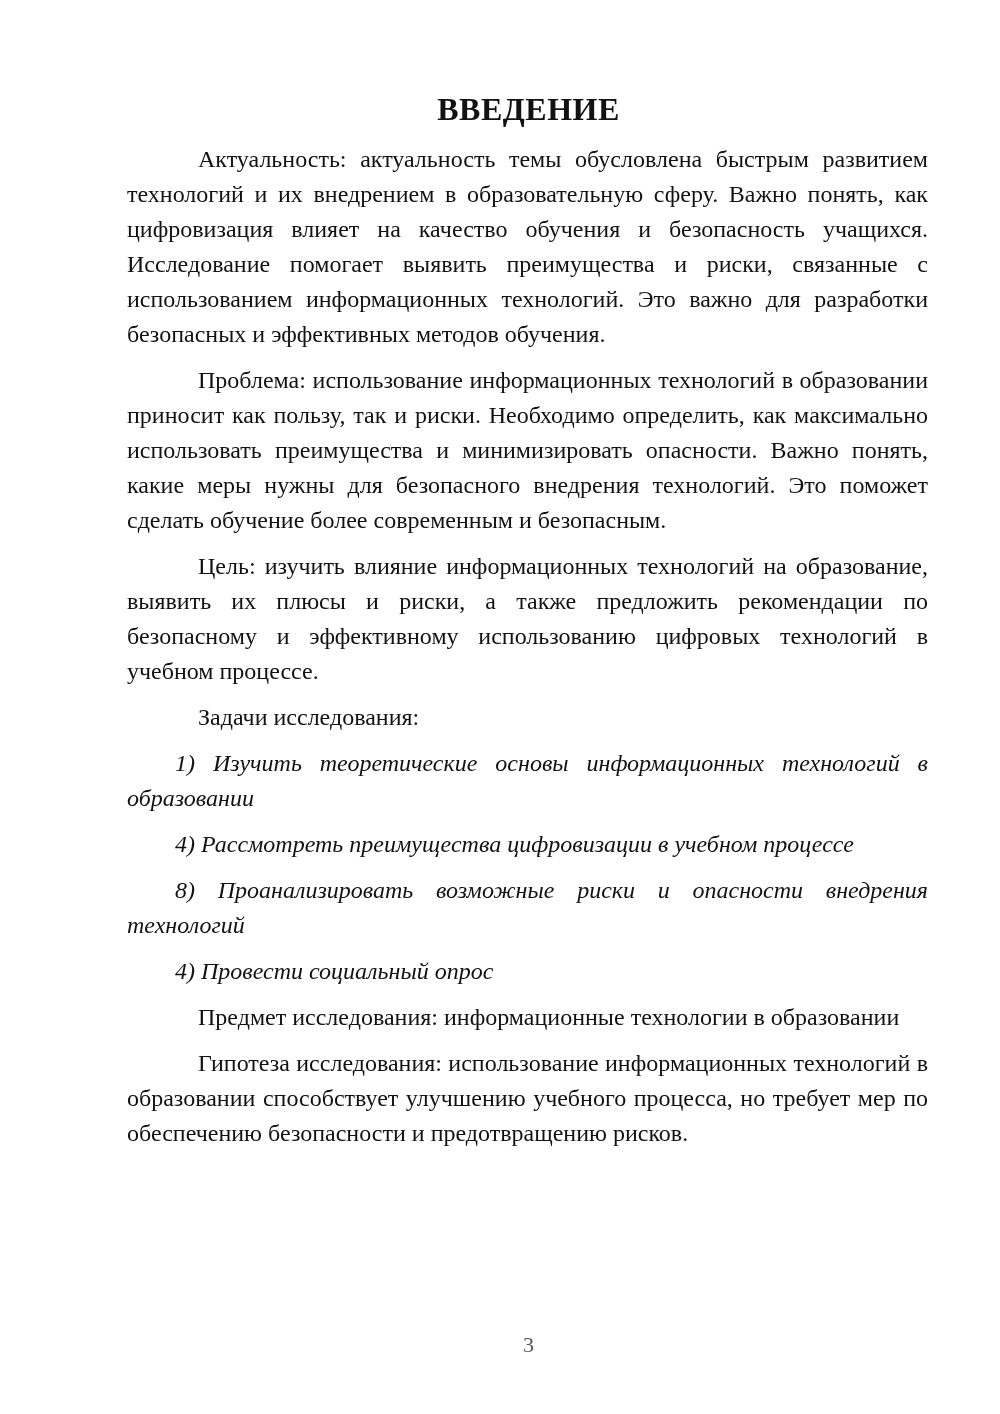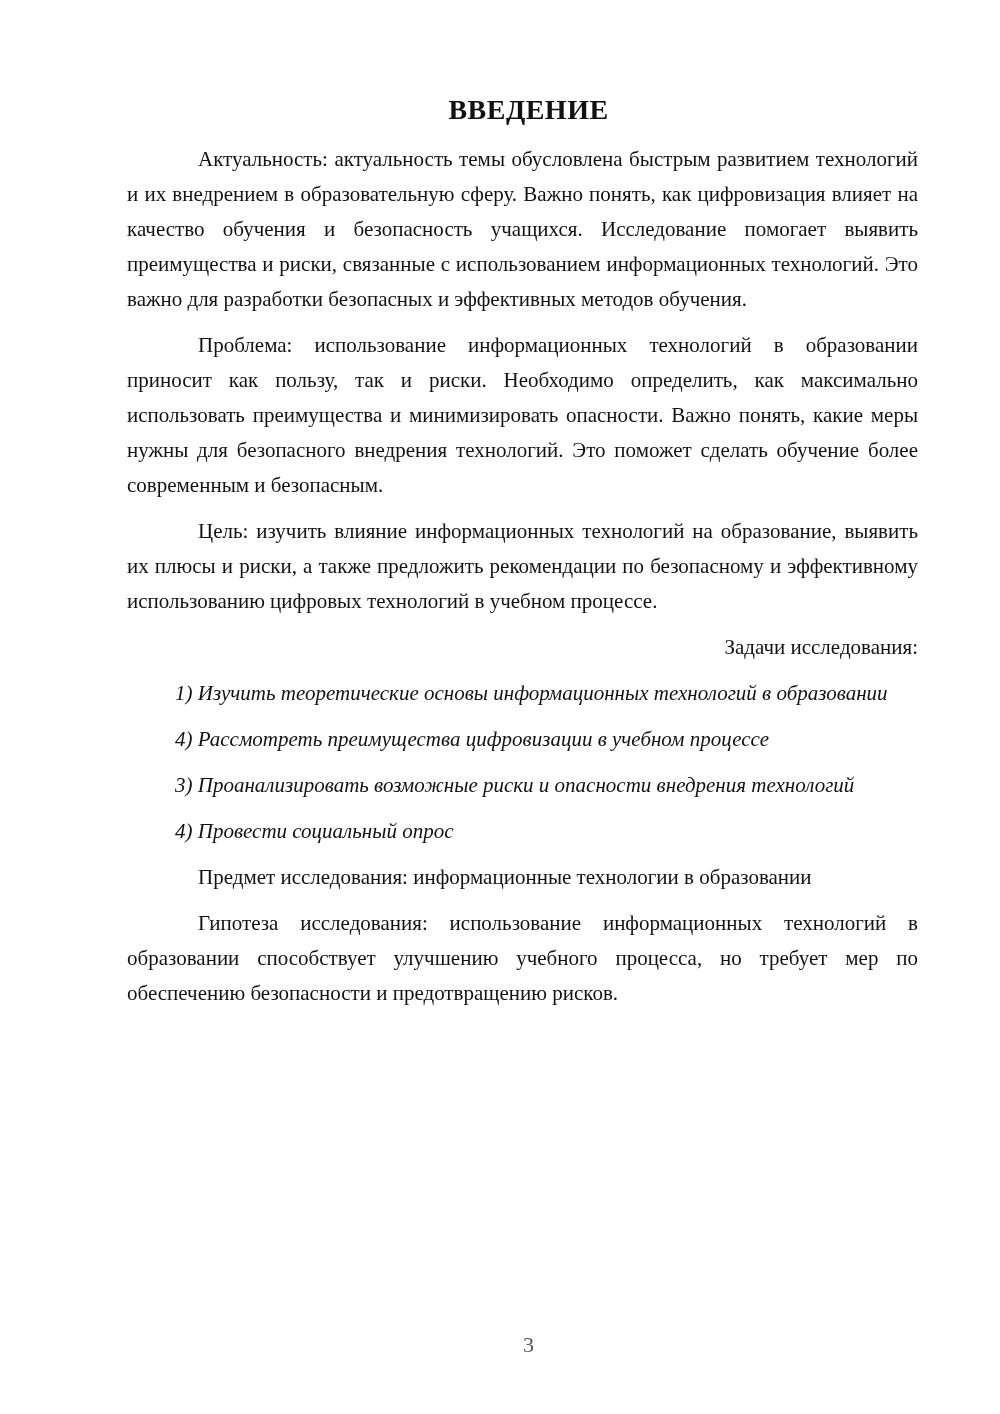--- a/index.html
+++ b/index.html
@@ -12,36 +12,36 @@
     width: 1000px;
     height: 1414px;
     background: #ffffff;
     overflow: hidden;
     font-family: "Liberation Serif", "DejaVu Serif", serif;
     color: #121212;
     box-sizing: border-box;
     padding: 92px 70px 0 127px;
   }
   .doc-title {
-    font-size: 28px;
+    font-size: 32px;
     line-height: 35px;
     font-weight: bold;
     text-align: center;
     margin: 0 0 15px 0;
     letter-spacing: 0.5px;
   }
   .para {
-    font-size: 21px;
+    font-size: 24px;
     line-height: 35px;
     text-align: justify;
     text-indent: 71px;
-    margin: 0 12px 11px 0;
+    margin: 0 2px 11px 0;
   }
   .para.single {
-    text-align: right;
+    text-align: left;
   }
   .para.task {
     text-indent: 48px;
     font-style: italic;
   }
   .page-number {
     position: absolute;
     left: 127px;
     width: 803px;
     top: 1327px;
@@ -63,21 +63,21 @@
   <p class="para">Проблема: использование информационных технологий в образовании приносит как пользу, так и риски. Необходимо определить, как максимально использовать преимущества и минимизировать опасности. Важно понять, какие меры нужны для безопасного внедрения технологий. Это поможет сделать обучение более современным и безопасным.</p>
 
   <p class="para">Цель: изучить влияние информационных технологий на образование, выявить их плюсы и риски, а также предложить рекомендации по безопасному и эффективному использованию цифровых технологий в учебном процессе.</p>
 
   <p class="para single">Задачи исследования:</p>
 
   <p class="para task">1) Изучить теоретические основы информационных технологий в образовании</p>
 
   <p class="para task">4) Рассмотреть преимущества цифровизации в учебном процессе</p>
 
-  <p class="para task">3) Проанализировать возможные риски и опасности внедрения технологий</p>
+  <p class="para task">8) Проанализировать возможные риски и опасности внедрения технологий</p>
 
   <p class="para task">4) Провести социальный опрос</p>
 
 
 
   <p class="para">Предмет исследования: информационные технологии в образовании</p>
 
   <p class="para">Гипотеза исследования: использование информационных технологий в образовании способствует улучшению учебного процесса, но требует мер по обеспечению безопасности и предотвращению рисков.</p>
 
   <div class="page-number">3</div>

